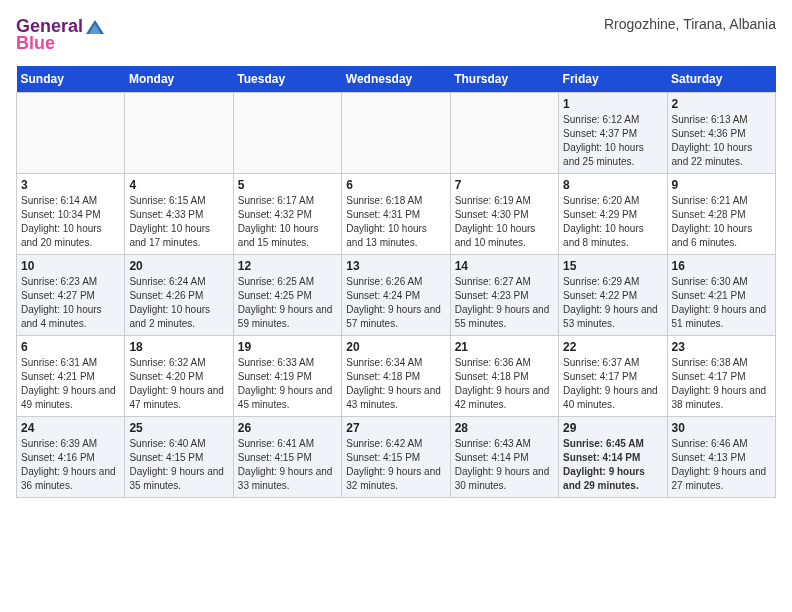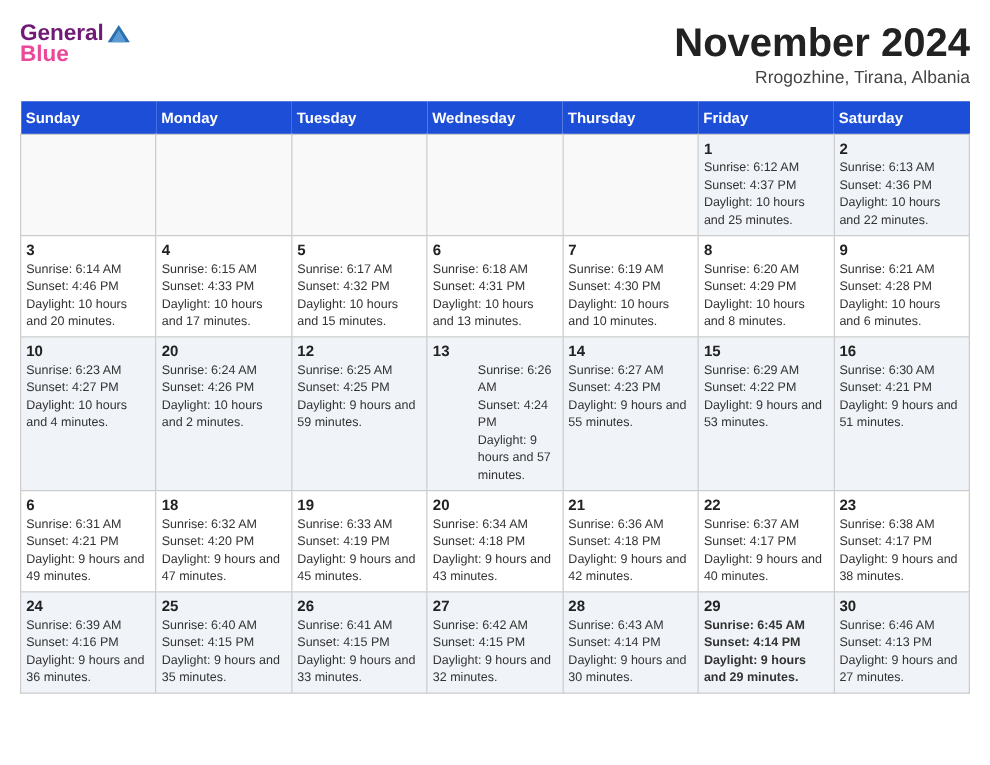--- a/index.html
+++ b/index.html
@@ -88,21 +88,20 @@
     <div class="logo-text">
       <span style="font-size:18px;font-weight:bold;color:#701a75;">General</span>
       <svg width="18" height="14" viewBox="0 0 18 14" style="margin: 0 1px;">
         <polygon points="0,14 9,0 18,14" fill="#2c6fad"></polygon>
         <polygon points="3,14 9,4 15,14" fill="#5b9bd5"></polygon>
       </svg>
     </div>
     <span style="font-size:18px;font-weight:bold;color:#ec4899;margin-top:-4px;">Blue</span>
   </div>
   <div class="title-section">
-    <div class="month-title">November 2024</div>
     <div class="subtitle">Rrogozhine, Tirana, Albania</div>
   </div>
 </div>
 
 <table class="calendar">
   <thead>
     <tr>
     <th>Sunday</th>
         <th>Monday</th>
         <th>Tuesday</th>
@@ -129,21 +128,21 @@
           <span class="day-number">2</span>
           <div class="day-info" style="white-space: pre-line;">Sunrise: 6:13 AM
 Sunset: 4:36 PM
 Daylight: 10 hours and 22 minutes.</div>
         </td>
       </tr>
       <tr>
         <td>
           <span class="day-number">3</span>
           <div class="day-info" style="white-space: pre-line;">Sunrise: 6:14 AM
-Sunset: 4:46 PM
+Sunset: 10:34 PM
 Daylight: 10 hours and 20 minutes.</div>
         </td>
         <td>
           <span class="day-number">4</span>
           <div class="day-info" style="white-space: pre-line;">Sunrise: 6:15 AM
 Sunset: 4:33 PM
 Daylight: 10 hours and 17 minutes.</div>
         </td>
         <td>
           <span class="day-number">5</span>
@@ -190,21 +189,21 @@
 Daylight: 10 hours and 2 minutes.</div>
         </td>
         <td>
           <span class="day-number">12</span>
           <div class="day-info" style="white-space: pre-line;">Sunrise: 6:25 AM
 Sunset: 4:25 PM
 Daylight: 9 hours and 59 minutes.</div>
         </td>
         <td>
           <span class="day-number">13</span>
-          <div class="day-info" style="white-space: pre-line; margin-left: 36px;">Sunrise: 6:26 AM
+          <div class="day-info" style="white-space: pre-line;">Sunrise: 6:26 AM
 Sunset: 4:24 PM
 Daylight: 9 hours and 57 minutes.</div>
         </td>
         <td>
           <span class="day-number">14</span>
           <div class="day-info" style="white-space: pre-line;">Sunrise: 6:27 AM
 Sunset: 4:23 PM
 Daylight: 9 hours and 55 minutes.</div>
         </td>
         <td>

